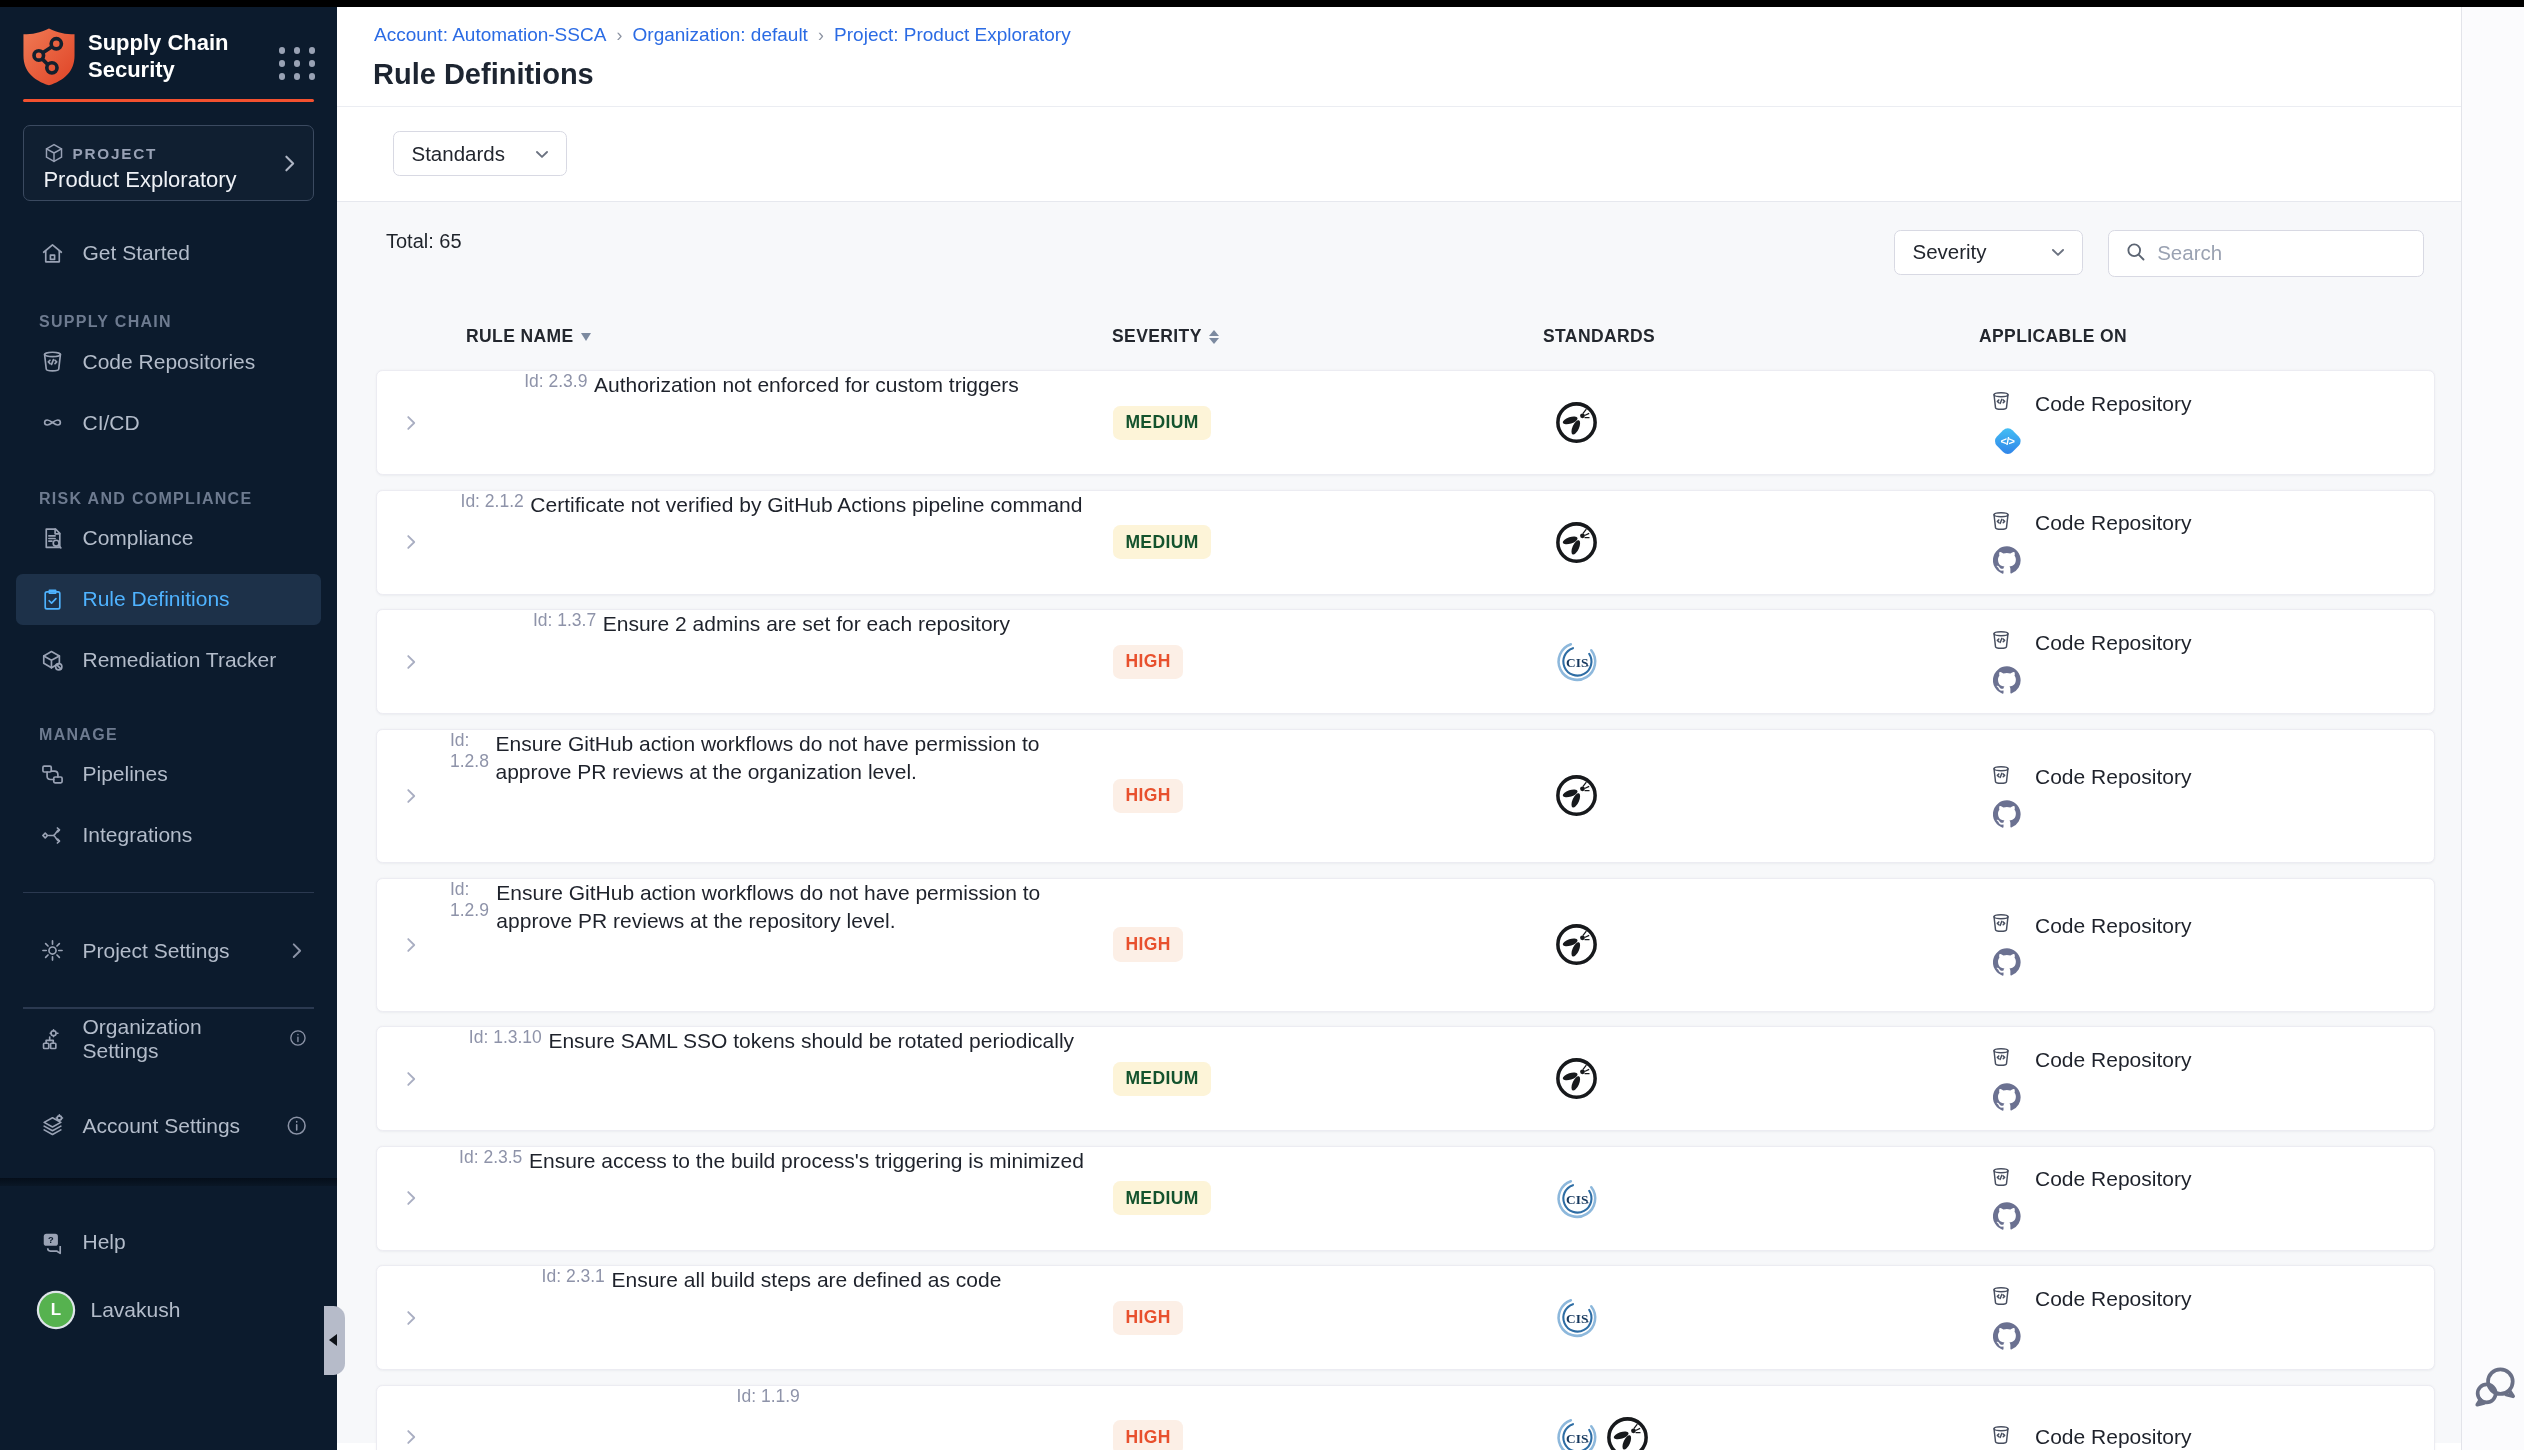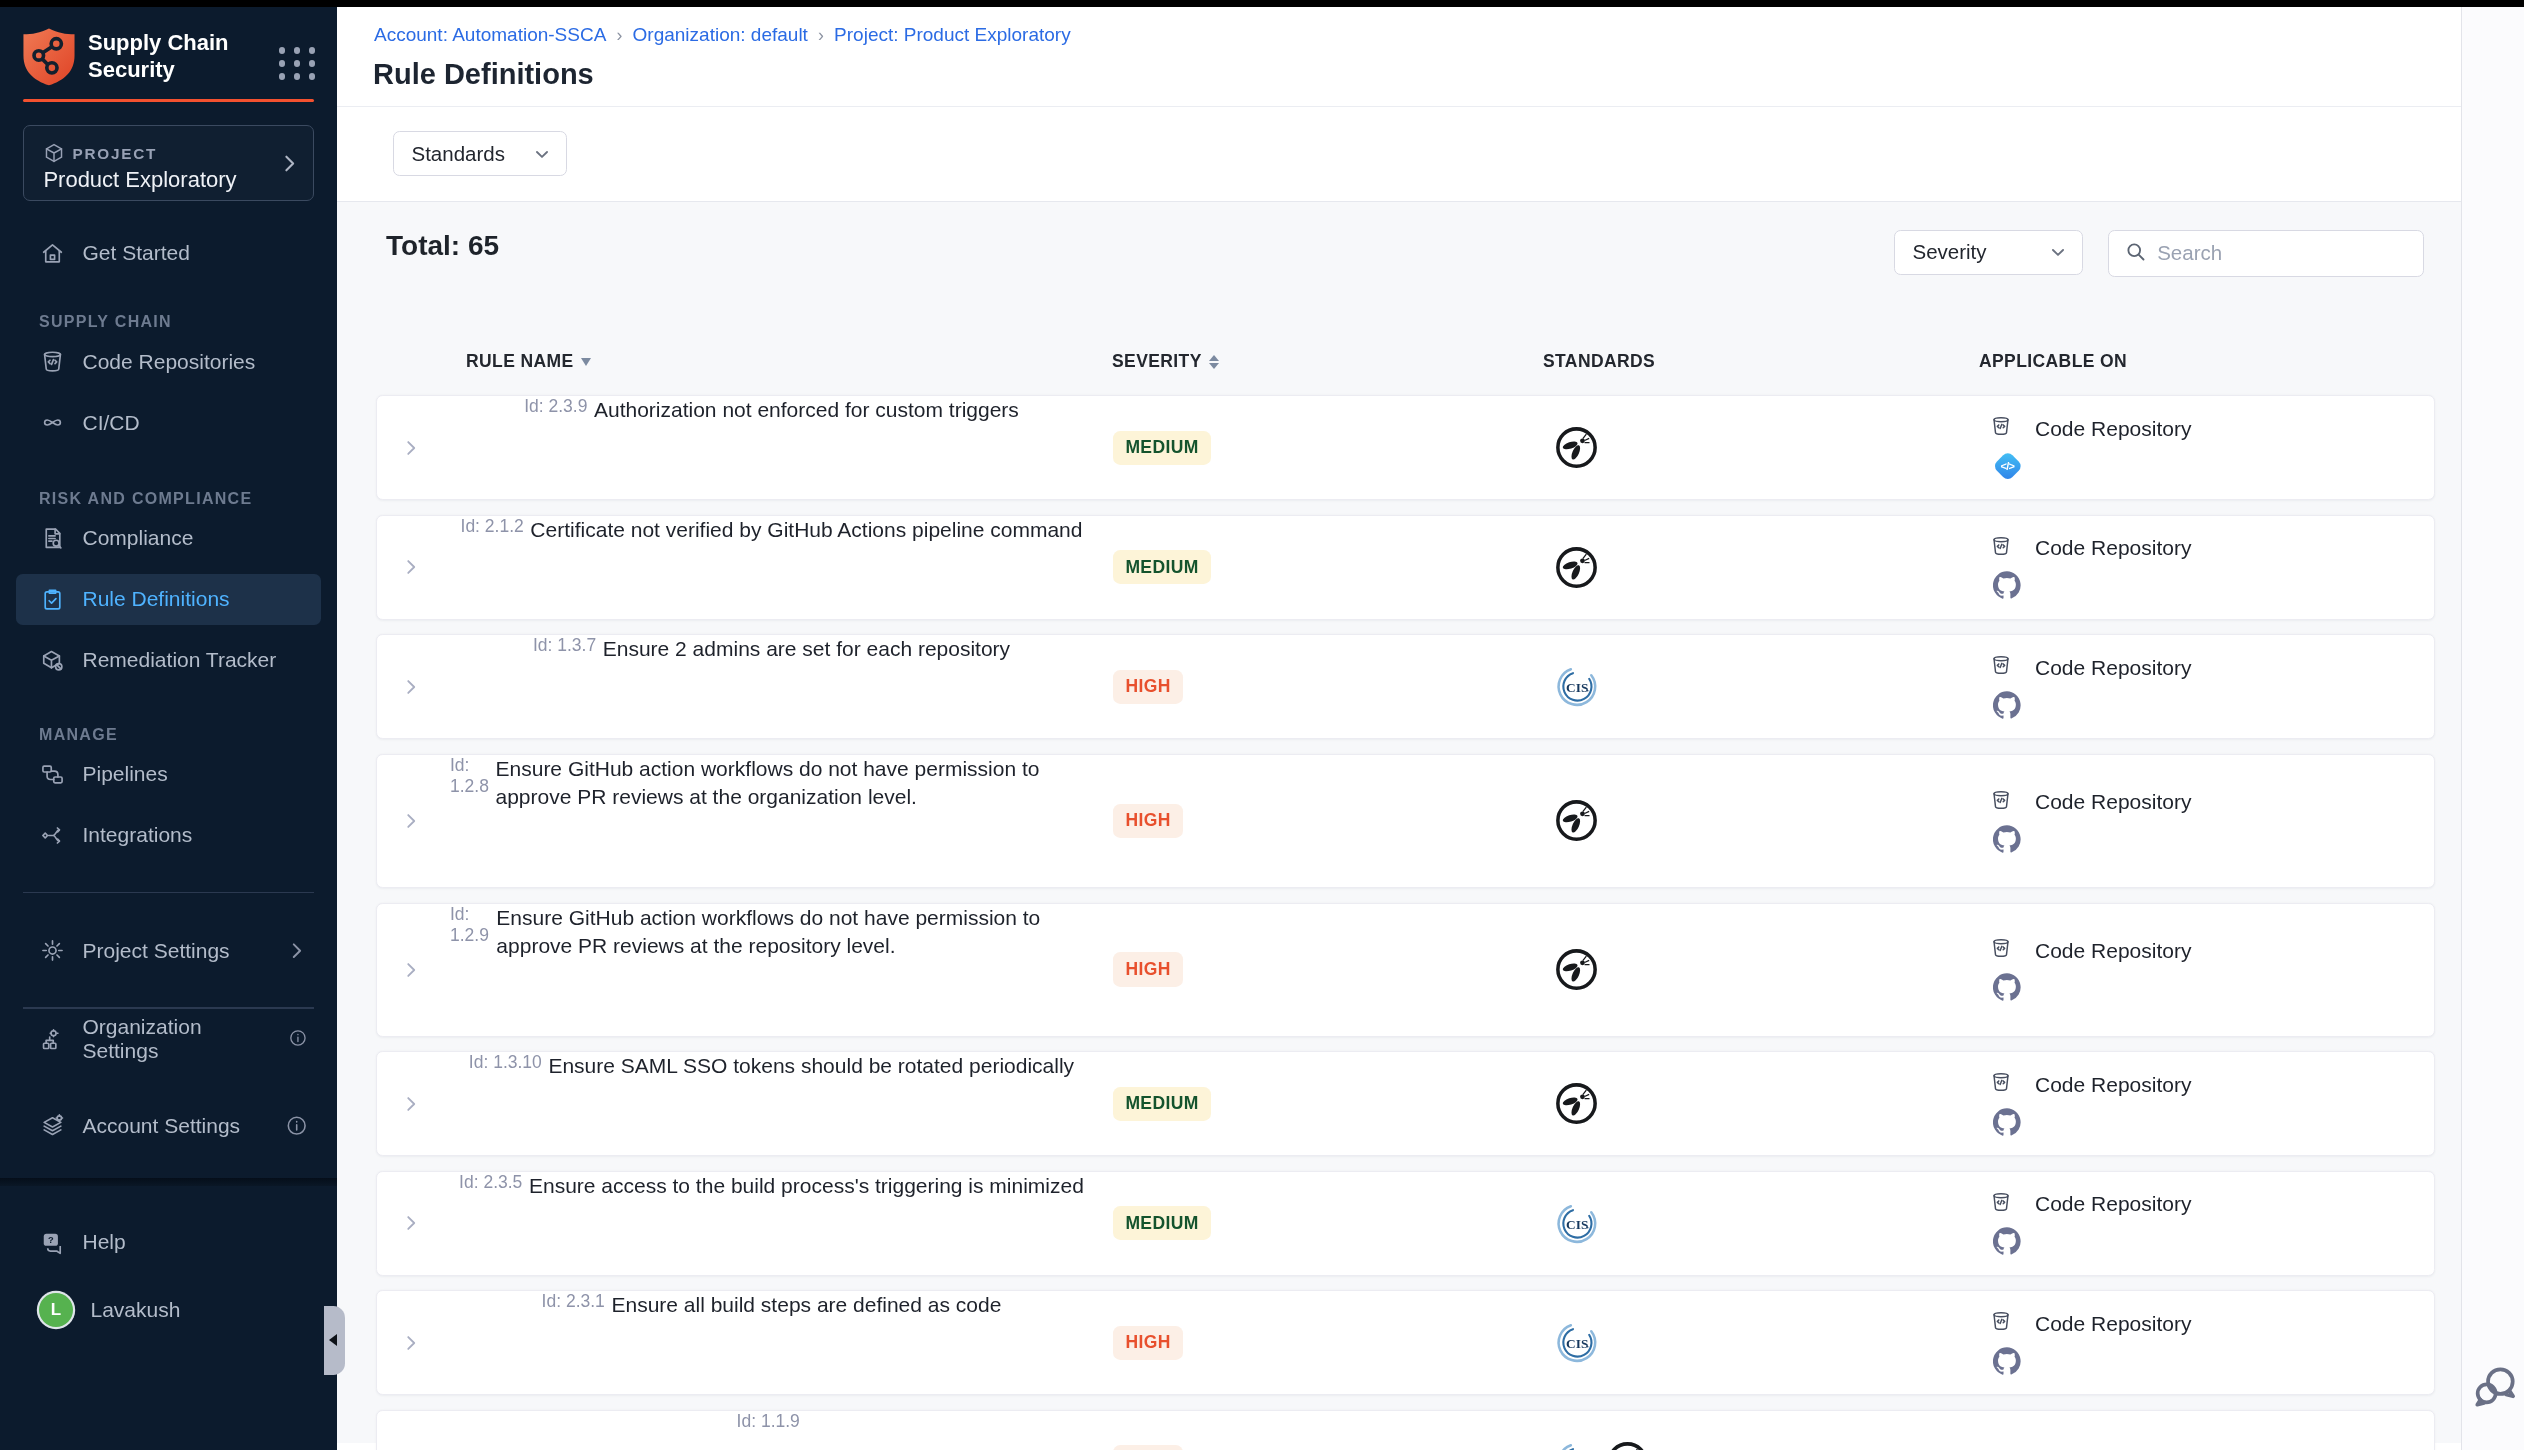--- a/index.html
+++ b/index.html
@@ -53,28 +53,28 @@
   #breadcrumb{position:absolute;left:37px;top:17.5px;font-size:19px;color:#2b6be4;display:flex;gap:10.2px;align-items:center}
   #breadcrumb .crumb{cursor:pointer}
   #breadcrumb .sep{color:#8d94a3;font-size:17.5px}
   .page-title{position:absolute;left:36px;top:51px;font-size:29px;font-weight:bold;color:#1d2531}
   .head2{height:95px;border-bottom:1.5px solid #e6e8ee;display:flex;align-items:center;padding-left:56px}
   .dd-btn{height:45px;border:1.5px solid #d8d9e3;border-radius:6.6px;background:#fff;display:flex;align-items:center;
     padding:0 13px 0 17.5px;gap:26px;font-size:20.5px;color:#22262e;cursor:pointer}
   .dd-btn .chev{width:22px;height:22px;color:#6b7280}
   .table-area{position:relative;height:1241px;background:#f7f8fa}
   .toolbar{position:relative;height:76px}
-  .total{position:absolute;left:49px;top:28px;font-size:28px;font-weight:bold;color:#1e232a}
+  .total{position:absolute;left:49px;top:28px;font-size:20px;font-weight:normal;color:#1e232a}
   .sev-dd{position:absolute;left:1557px;top:28px;width:189px;justify-content:space-between}
   .searchbox{position:absolute;left:1771px;top:28px;width:316px;height:47px;border:1.5px solid #d8d9e3;border-radius:6.6px;
     background:#fff;display:flex;align-items:center;padding:0 14.6px;gap:10.2px}
   .searchbox svg{width:23.4px;height:23.4px;color:#5b6472;flex:0 0 23.4px}
   .searchbox input{border:0;outline:0;font-size:20.5px;color:#33383f;width:100%;font-family:"Liberation Sans",sans-serif}
   .searchbox input::placeholder{color:#9aa2b2}
-  .colrow{position:relative;height:35px;margin-top:68px;font-size:17.5px;font-weight:bold;color:#23272e;letter-spacing:0.4px}
+  .colrow{position:relative;height:35px;margin-top:43px;font-size:17.5px;font-weight:bold;color:#23272e;letter-spacing:0.4px}
   .colrow .col{position:absolute;top:5.8px;display:flex;align-items:center;gap:7.3px;cursor:pointer}
   .col-0{left:129px}.col-1{left:775px}.col-2{left:1206px}.col-3{left:1642px;cursor:default}
   .tri-down{width:0;height:0;border-left:5.8px solid transparent;border-right:5.8px solid transparent;border-top:8px solid #7c8aa0}
   .sort-stack{display:flex;flex-direction:column;gap:2.2px}
   .sort-stack b{width:0;height:0;border-left:5.1px solid transparent;border-right:5.1px solid transparent;display:block}
   .sort-stack b.up{border-bottom:6.6px solid #7c8aa0}
   .sort-stack b.dn{border-top:6.6px solid #7c8aa0}
   #rows{padding-left:39px;margin-top:14.6px}
   .card{position:relative;width:2059px;height:105px;background:#fff;border:0.7px solid #ececf2;border-radius:6.6px;
     margin-bottom:14.6px;box-shadow:0 0.7px 2.2px rgba(20,30,60,.05);cursor:pointer}

